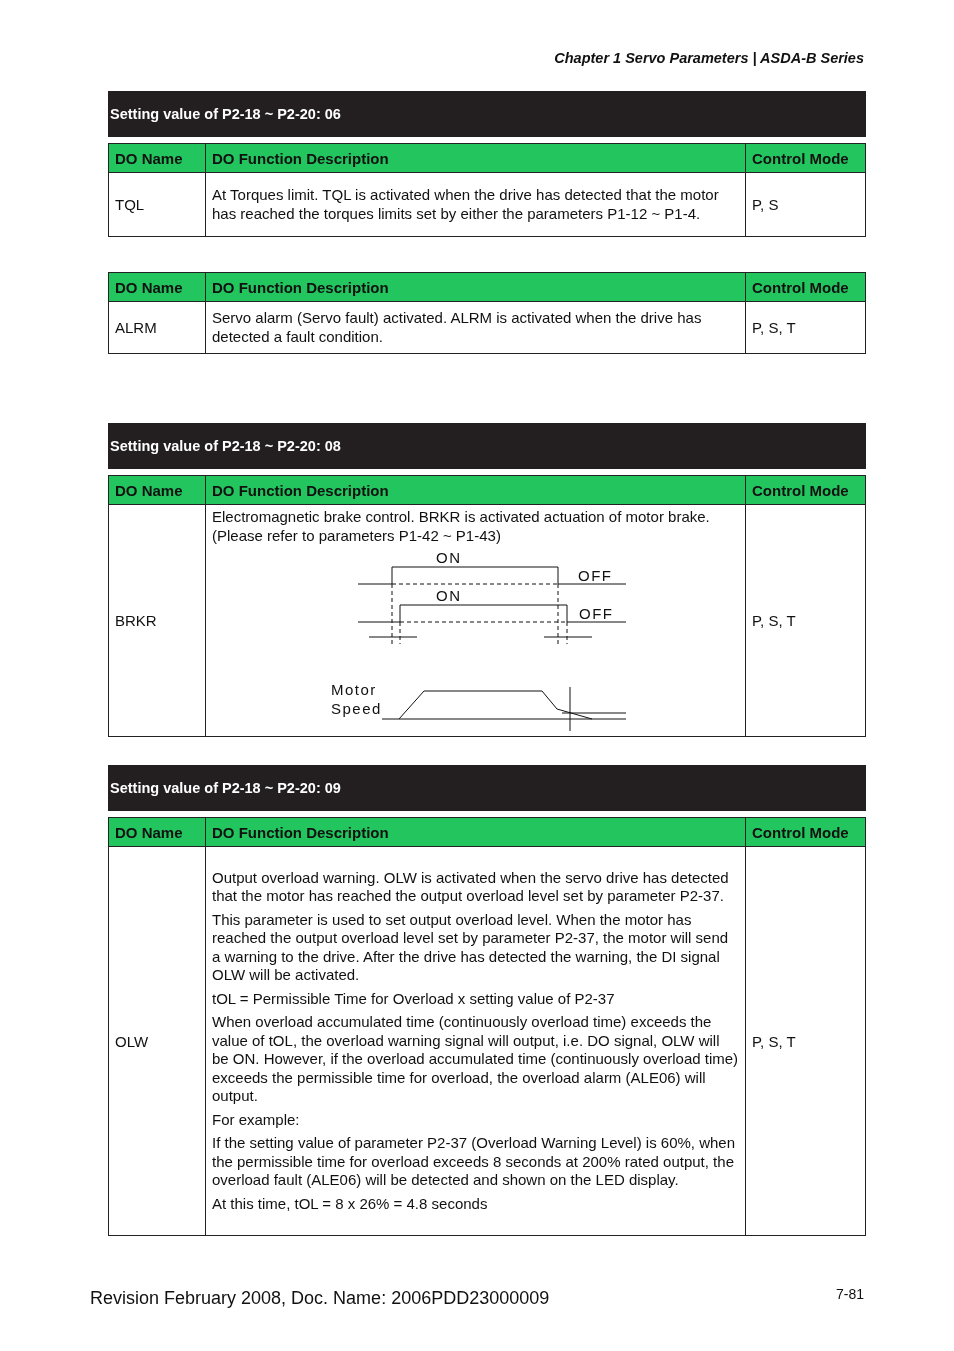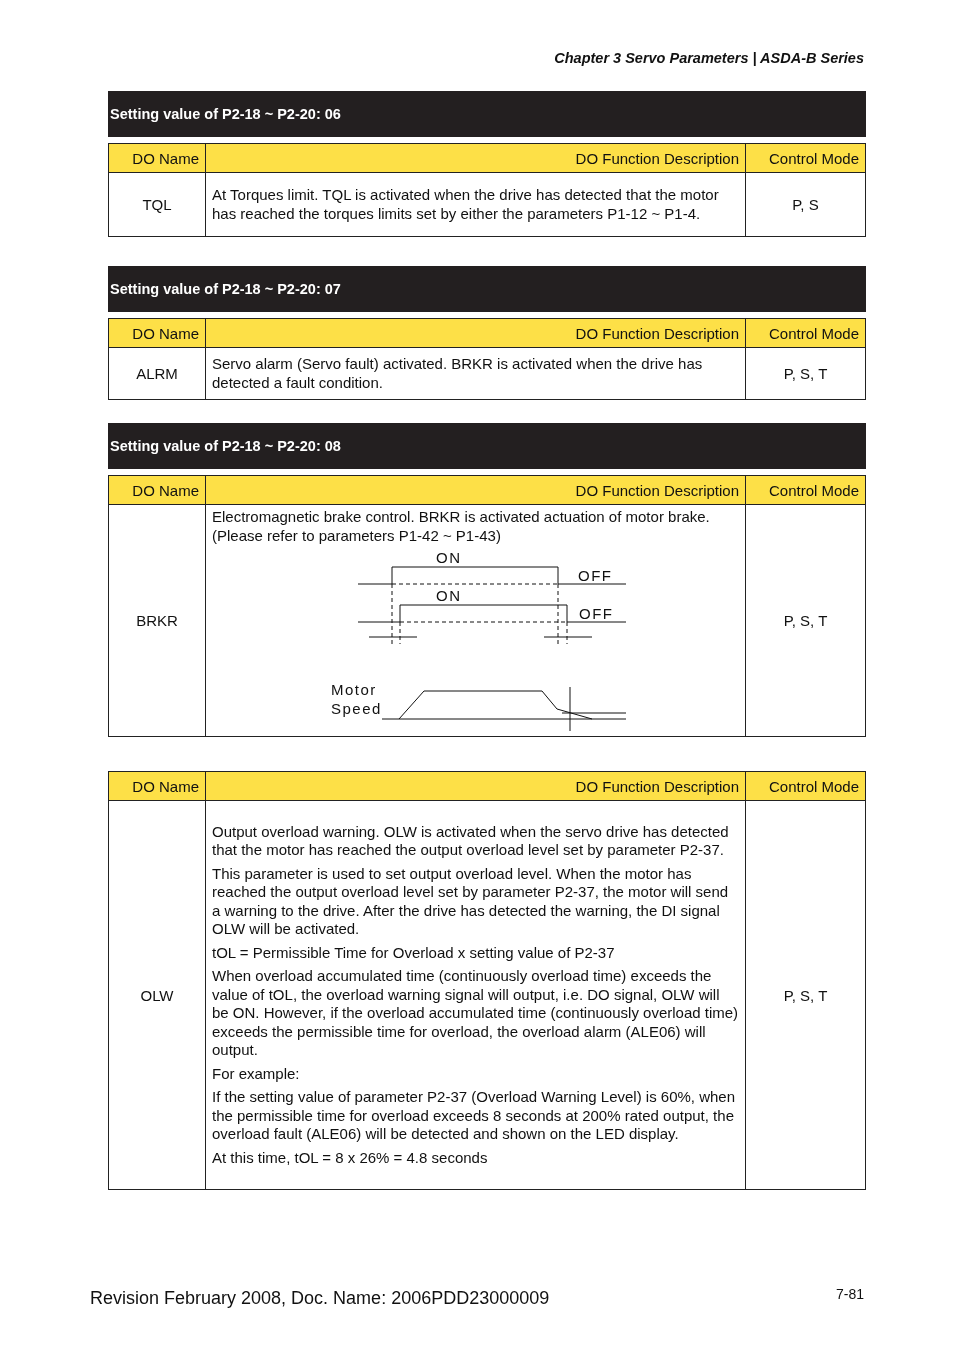--- a/index.html
+++ b/index.html
@@ -2,34 +2,34 @@
 <html><head>
 <meta charset="utf-8">
 <style>
   html,body{margin:0;padding:0;background:#fff;}
   body{width:954px;height:1351px;position:relative;font-family:"Liberation Sans",sans-serif;color:#111;overflow:hidden;}
   .header{position:absolute;top:50px;right:90px;font-size:14.5px;font-weight:bold;font-style:italic;}
   .section{position:absolute;left:108px;width:758px;}
   .bar{background:#231f20;color:#fff;font-weight:bold;font-size:14.5px;height:46px;display:flex;align-items:center;padding-left:2px;box-sizing:border-box;}
   table{width:100%;border-collapse:collapse;margin-top:6px;font-size:15px;}
   td,th{border:1px solid #222;padding:0 6px;vertical-align:middle;}
-  th{background:#fde047;font-weight:normal;height:28px;text-align:right;}
-  td.name,td.mode{text-align:center;}
+  th{background:#22c55e;font-weight:bold;height:28px;text-align:left;}
+  td.name,td.mode{}
   td.desc{text-align:left;line-height:18.5px;padding-top:3px;padding-bottom:3px;}
   col.c1{width:97px;} col.c3{width:120px;}
   .desc p{margin:0 0 5px 0;}
   .desc p:last-child{margin-bottom:0;}
   .footer-left{position:absolute;left:90px;top:1288px;font-size:18px;}
   .footer-right{position:absolute;right:90px;top:1286px;font-size:14px;}
   svg text{font-family:"Liberation Sans",sans-serif;font-size:15px;letter-spacing:1.5px;fill:#111;}
 </style>
 </head>
 <body>
 
-<div class="header">Chapter 3  Servo Parameters | ASDA-B Series</div>
+<div class="header">Chapter 1  Servo Parameters | ASDA-B Series</div>
 
 <div class="section" style="top:91px;">
   <div class="bar">Setting value of P2-18 ~ P2-20: 06</div>
   <table>
     <colgroup>
         <col class="c1">
         <col>
         <col class="c3">
       </colgroup>
     <tbody>
@@ -43,37 +43,36 @@
       <td class="desc">
             <p>At Torques limit. TQL is activated when the drive has detected that the motor has reached the torques limits set by either the parameters P1-12 ~ P1-4.</p>
           </td>
       <td class="mode">P, S</td>
     </tr>
   </tbody>
     </table>
 </div>
 
 <div class="section" style="top:266px;">
-  <div class="bar">Setting value of P2-18 ~ P2-20: 07</div>
   <table>
     <colgroup>
         <col class="c1">
         <col>
         <col class="c3">
       </colgroup>
     <tbody>
         <tr>
       <th>DO Name</th>
       <th>DO Function Description</th>
       <th>Control Mode</th>
     </tr>
     <tr style="height:52px;">
       <td class="name">ALRM</td>
       <td class="desc">
-            <p>Servo alarm (Servo fault) activated. BRKR is activated when the drive has detected a fault condition.</p>
+            <p>Servo alarm (Servo fault) activated. ALRM is activated when the drive has detected a fault condition.</p>
           </td>
       <td class="mode">P, S, T</td>
     </tr>
   </tbody>
     </table>
 </div>
 
 <div class="section" style="top:423px;">
   <div class="bar">Setting value of P2-18 ~ P2-20: 08</div>
   <table>
@@ -121,20 +120,21 @@
           <text x="119" y="168">Speed</text>
         </svg>
       </td>
       <td class="mode">P, S, T</td>
     </tr>
   </tbody>
     </table>
 </div>
 
 <div class="section" style="top:765px;">
+  <div class="bar">Setting value of P2-18 ~ P2-20: 09</div>
   <table>
     <colgroup>
         <col class="c1">
         <col>
         <col class="c3">
       </colgroup>
     <tbody>
         <tr>
       <th>DO Name</th>
       <th>DO Function Description</th>

